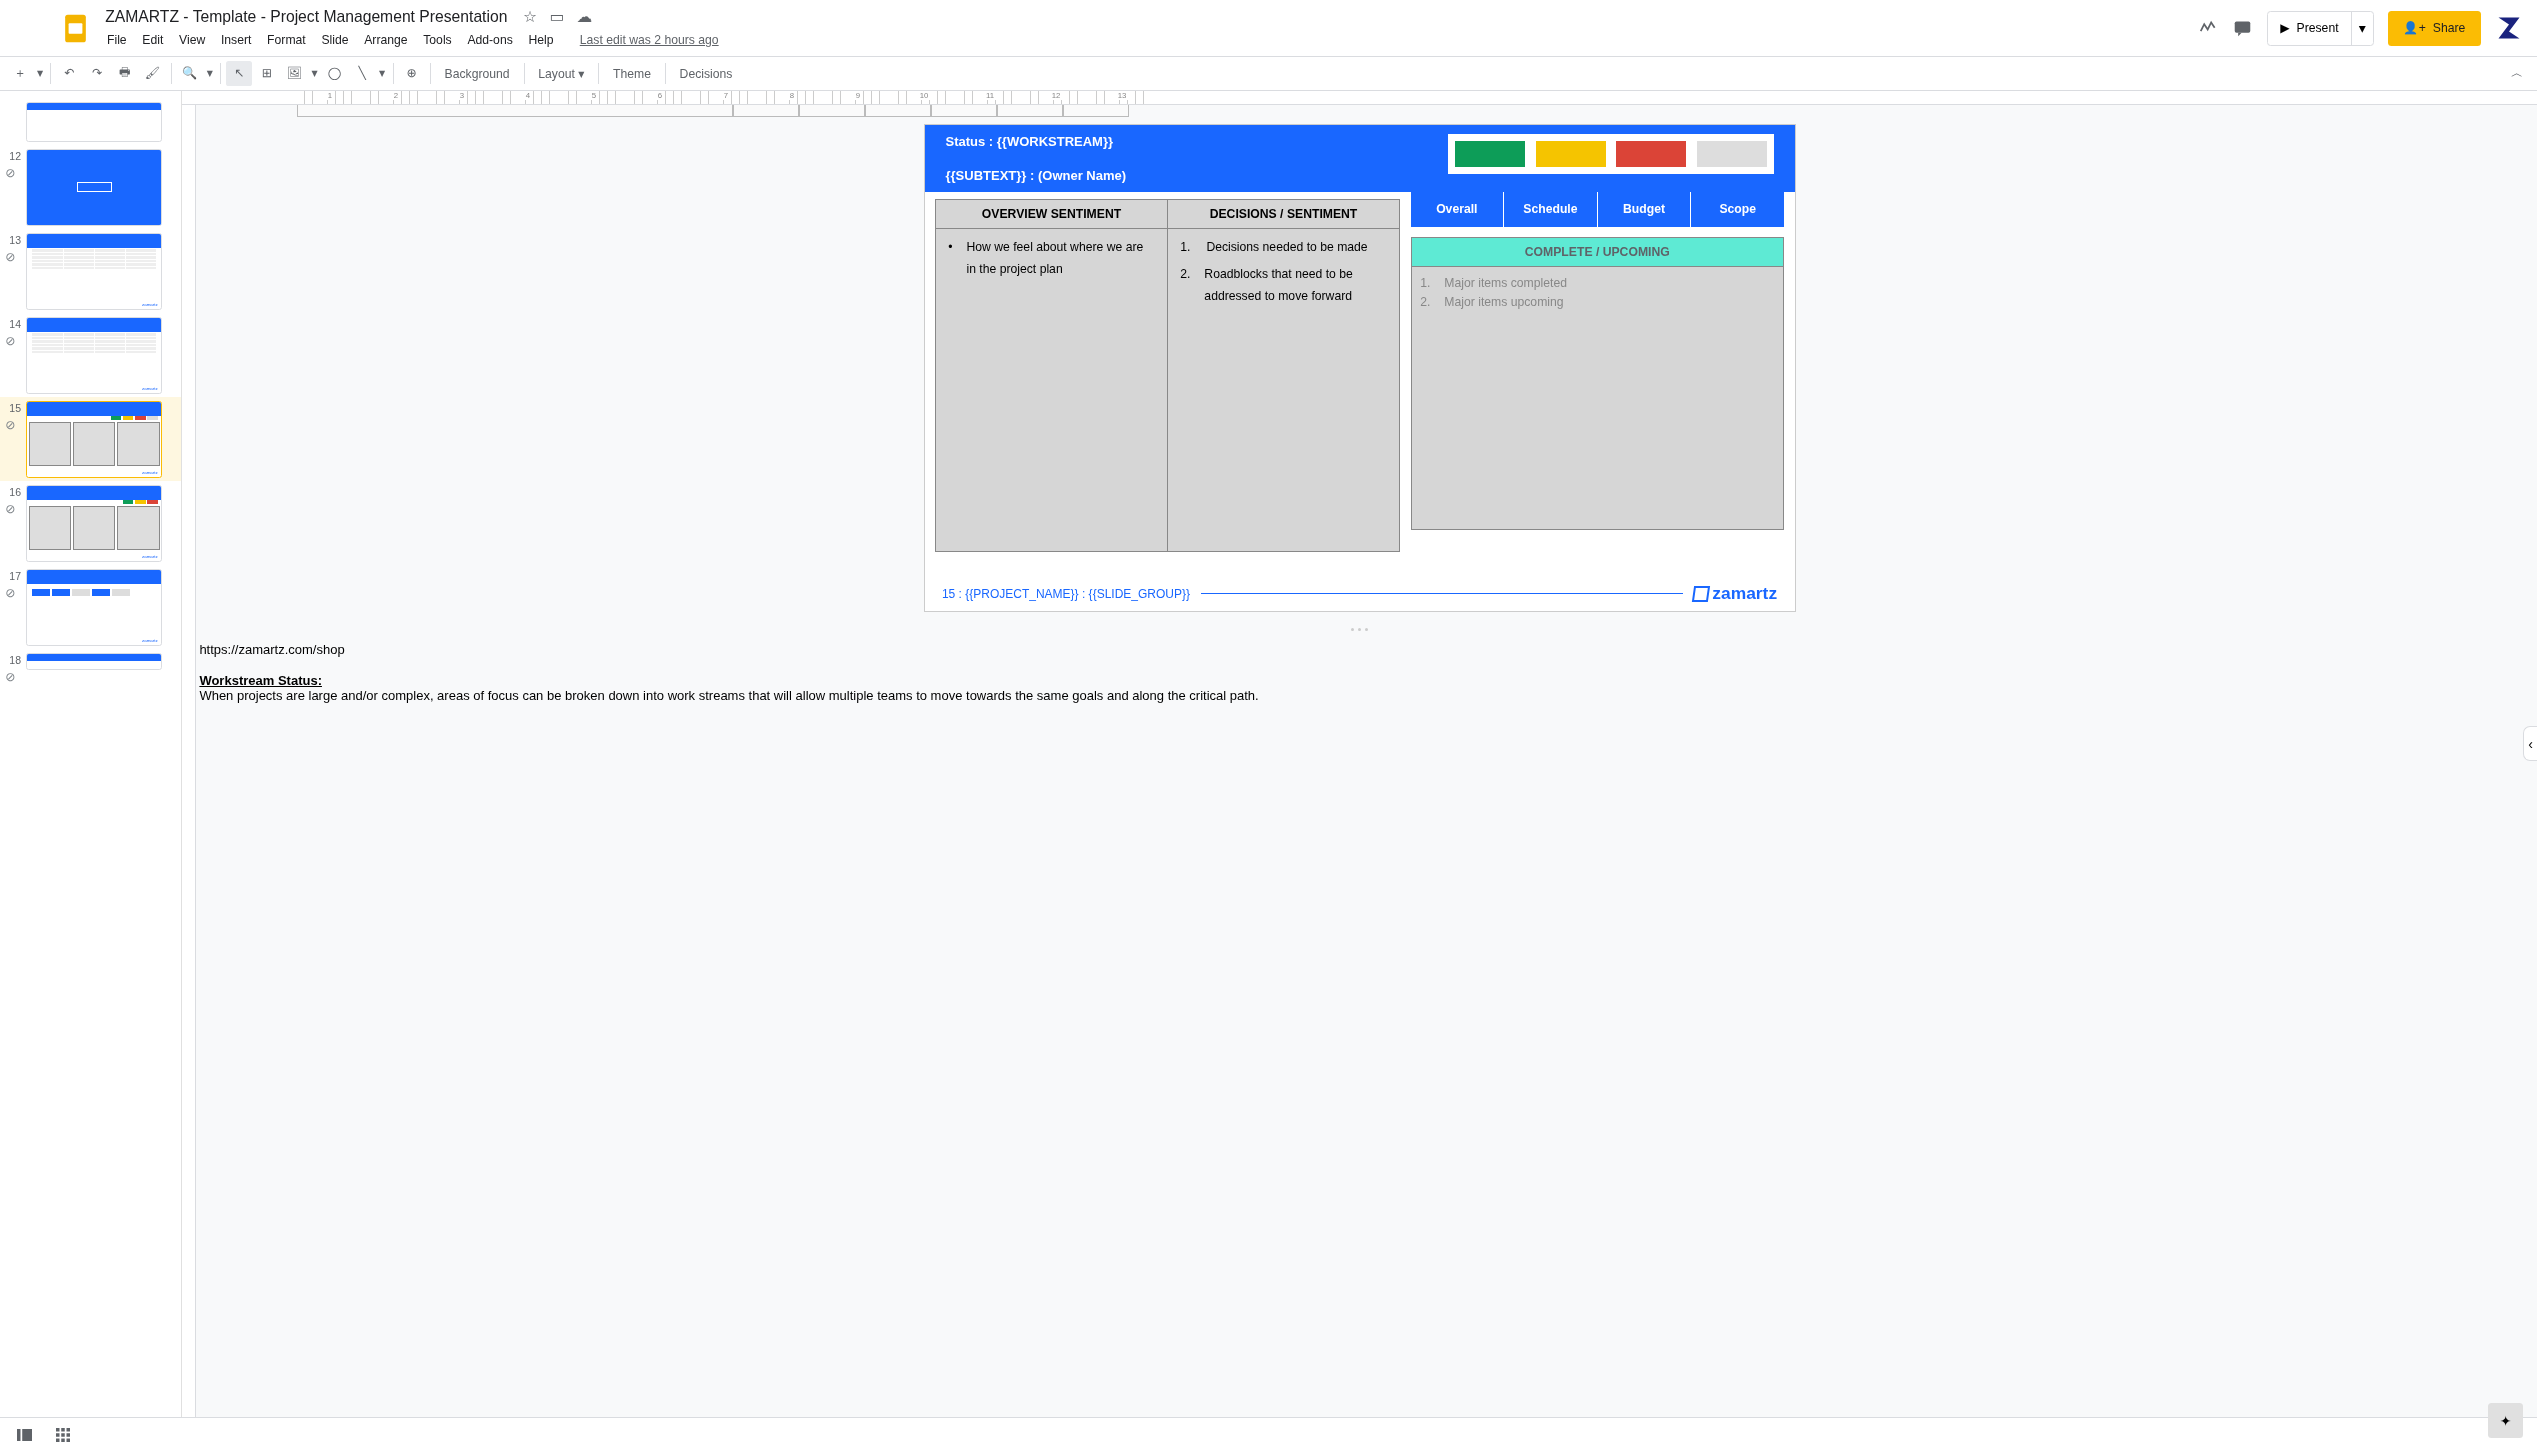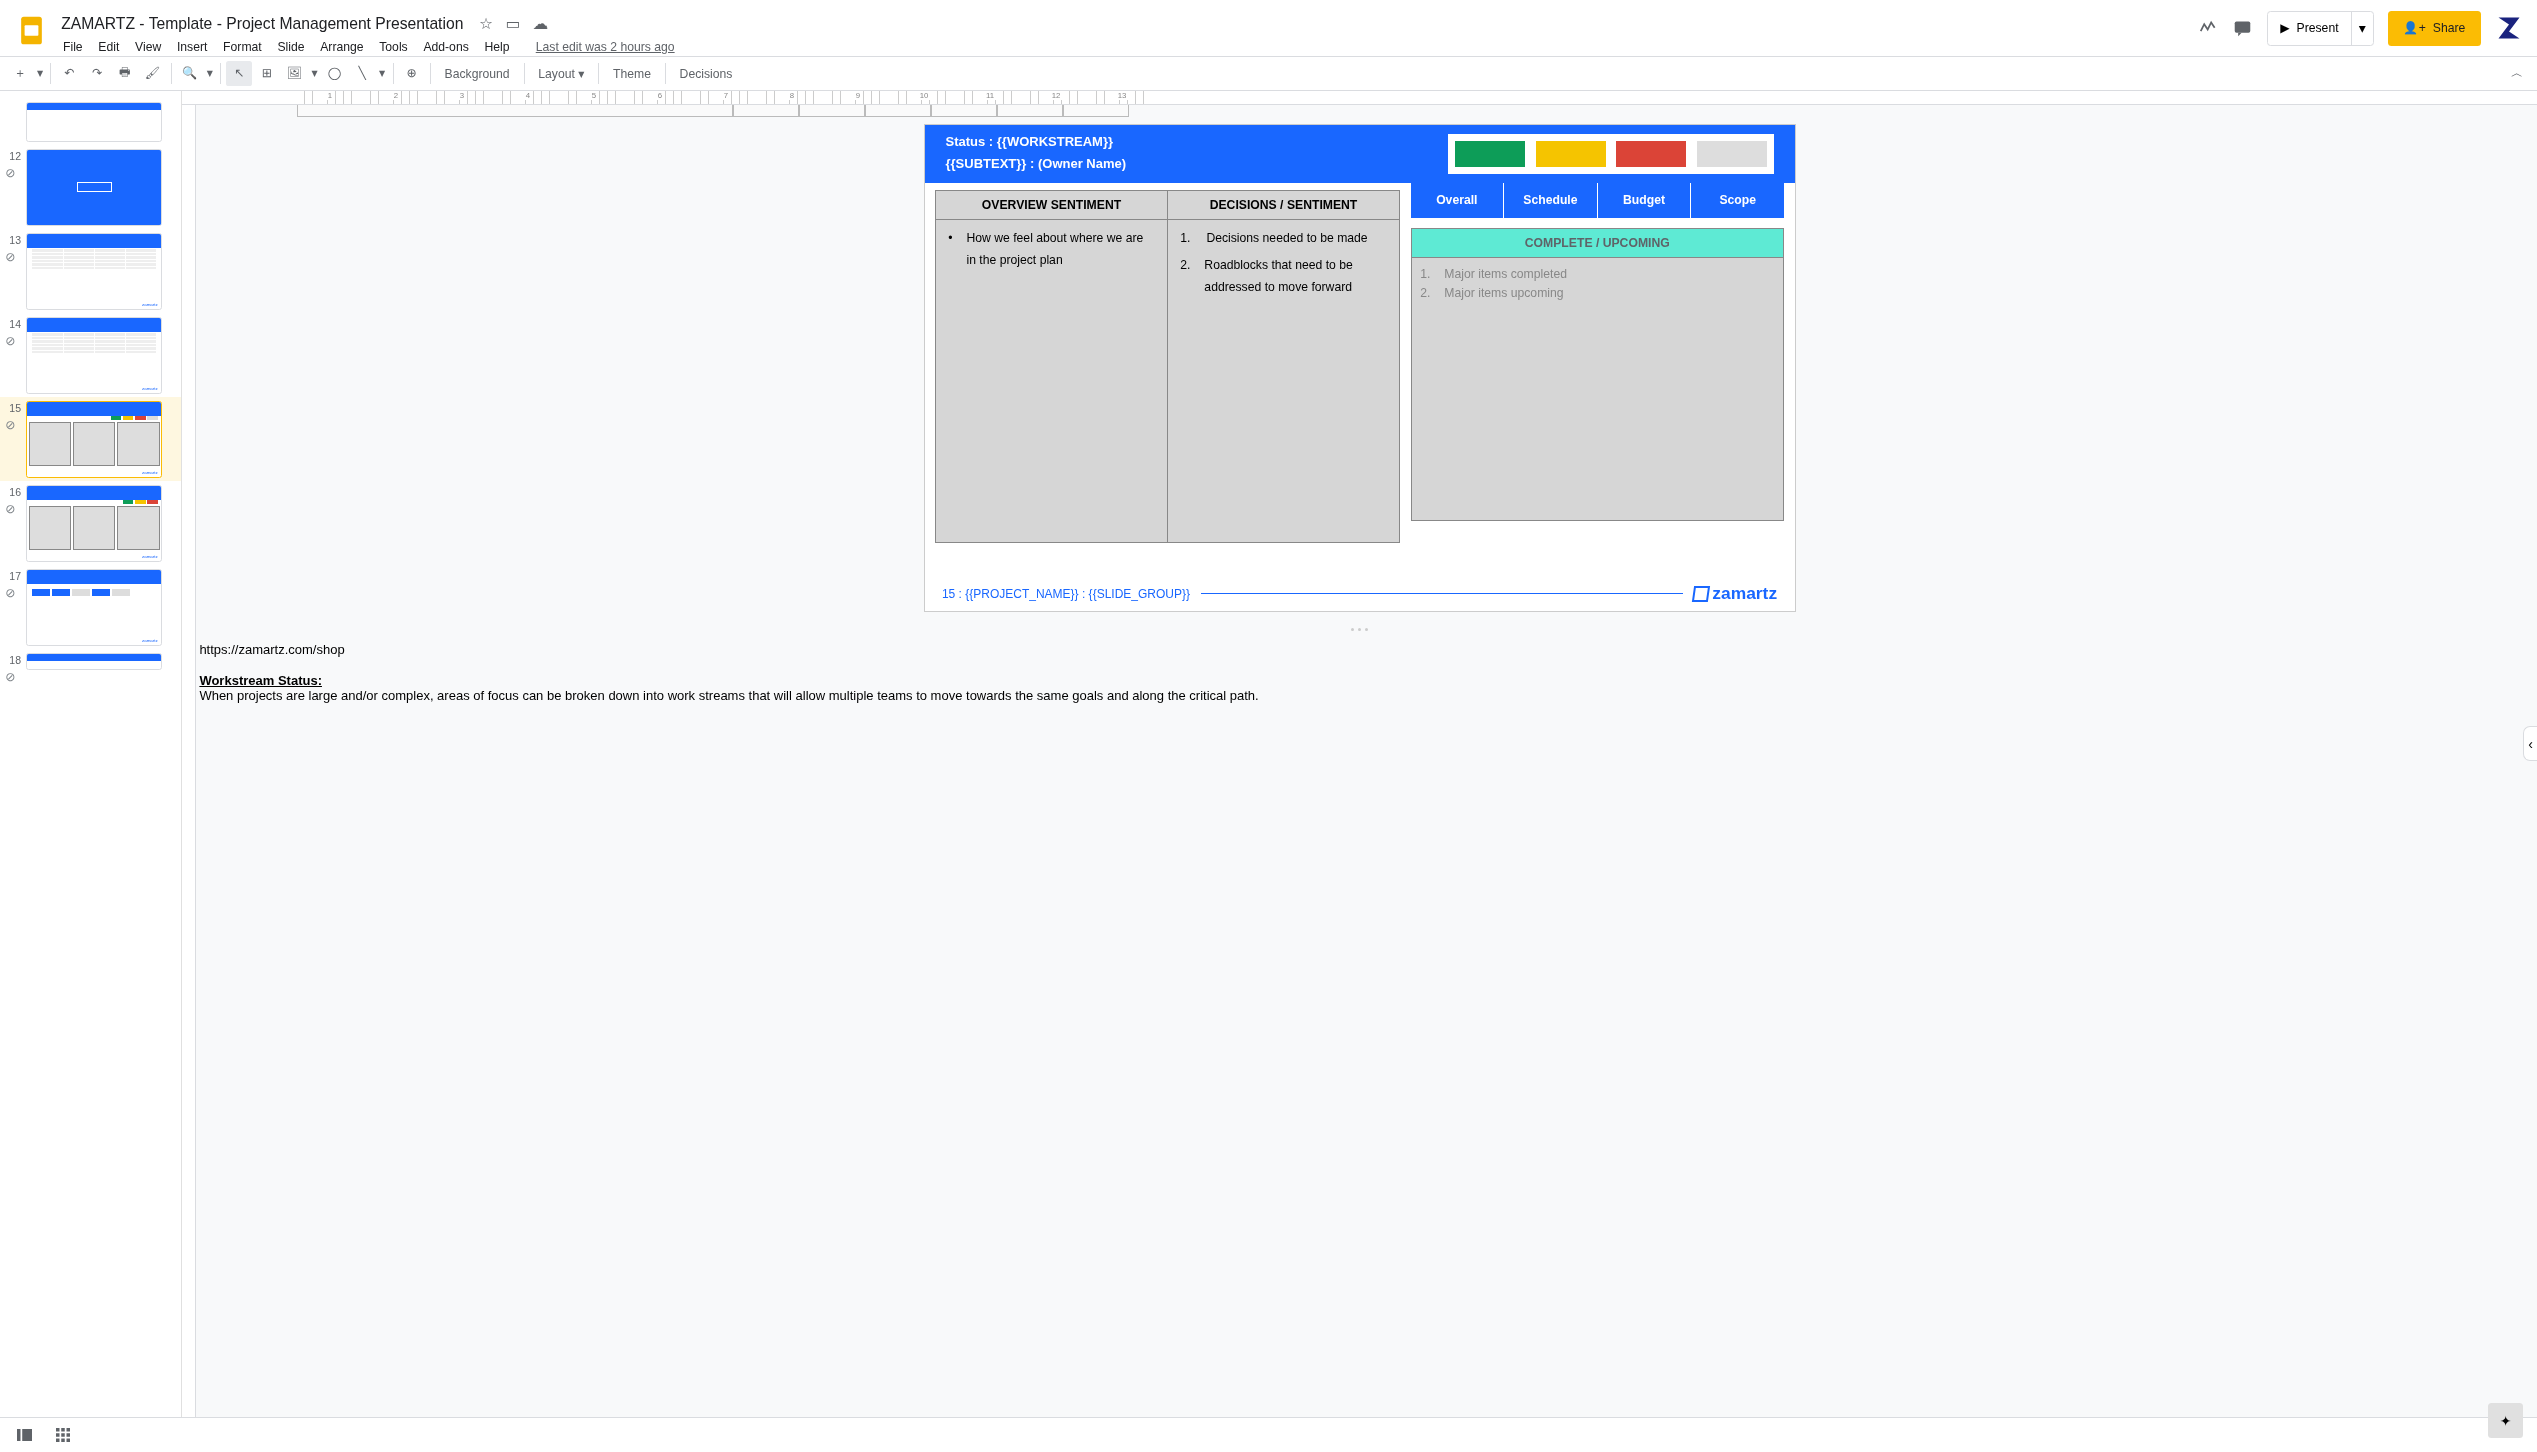--- a/index.html
+++ b/index.html
@@ -1,19 +1,19 @@
 <!DOCTYPE html>
 <html style="font-size:14px"><head>
 <meta charset="utf-8">
 <style>
 * { box-sizing: border-box; margin: 0; padding: 0; }
 body { font-family: Arial, sans-serif; background: #fff; overflow: hidden; }
 
 
-.header { display: flex; padding: 13px 14px; height: 56px; }
+.header { display: flex; align-items: center; padding: 13px 14px; height: 56px; margin-left: 44px; }
 .doc-logo { width: 35px; height: 35px; margin-right: 7px; display: flex; align-items: center; justify-content: center; }
 .doc-logo svg { width: 31px; height: 31px; }
 .doc-info { flex: 1; }
 .title-row { display: flex; align-items: center; gap: 10.5px; }
 .doc-title { font-size: 15.7px; color: #202124; padding: 1.7px 5.2px; }
 .title-icons { display: flex; gap: 12.2px; color: #5f6368; }
 .title-icons span { cursor: pointer; font-size: 15.7px; }
 .menu-row { display: flex; gap: 1.7px; font-size: 12.2px; color: #202124; margin-top: 1.7px; }
 .menu-item { padding: 3.5px 7px; cursor: pointer; border-radius: 2.6px; }
 .last-edit { color: #5f6368; text-decoration: underline; margin-left: 10.5px; padding: 3.5px 7px; cursor: pointer; }
@@ -67,21 +67,21 @@
 .ruler-mark::before { content: ''; position: absolute; left: 0; width: 100%; height: 100%; background: repeating-linear-gradient(to right, transparent, transparent 7px, #ccc 7px, #ccc 7.8px); }
 .ruler-mark span { position: relative; background: #fff; padding: 0 1.7px; }
 .ruler-tabs { height: 12.2px; display: flex; padding-left: 115px; }
 .ruler-tab { border: 0.9px solid #bbb; border-top: none; background: #fafafa; flex: 1; max-width: 66px; }
 .ruler-tab:first-child { max-width: 436px; }
 
 .slide { margin: 7px auto 14px; width: 872px; height: 488px; background: #fff; border: 0.9px solid #ccc; position: relative; }
 .slide-header { background: #1967ff; color: #fff; padding: 8.7px 21px; display: flex; justify-content: space-between; align-items: flex-start; }
 .slide-title-block { }
 .slide-title { font-size: 13px; font-weight: bold; }
-.slide-subtitle { font-size: 13px; font-weight: bold; margin-top: 7px; }
+.slide-subtitle { font-size: 13px; font-weight: bold; margin-top: 19px; }
 .status-chips { display: flex; gap: 10.5px; background: #fff; padding: 7px; }
 .chip { width: 70px; height: 26px; }
 .chip.green { background: #0d9d58; }
 .chip.yellow { background: #f5c400; }
 .chip.red { background: #db4437; }
 .chip.grey { background: #ddd; }
 
 .slide-body { display: flex; gap: 10.5px; padding: 0 10.5px; }
 .left-tbl { margin-top: 7px; border: 0.9px solid #888; border-collapse: collapse; }
 .left-tbl th { background: #d6d6d6; border: 0.9px solid #888; padding: 7px; font-size: 12.2px; font-weight: bold; width: 232px; }

